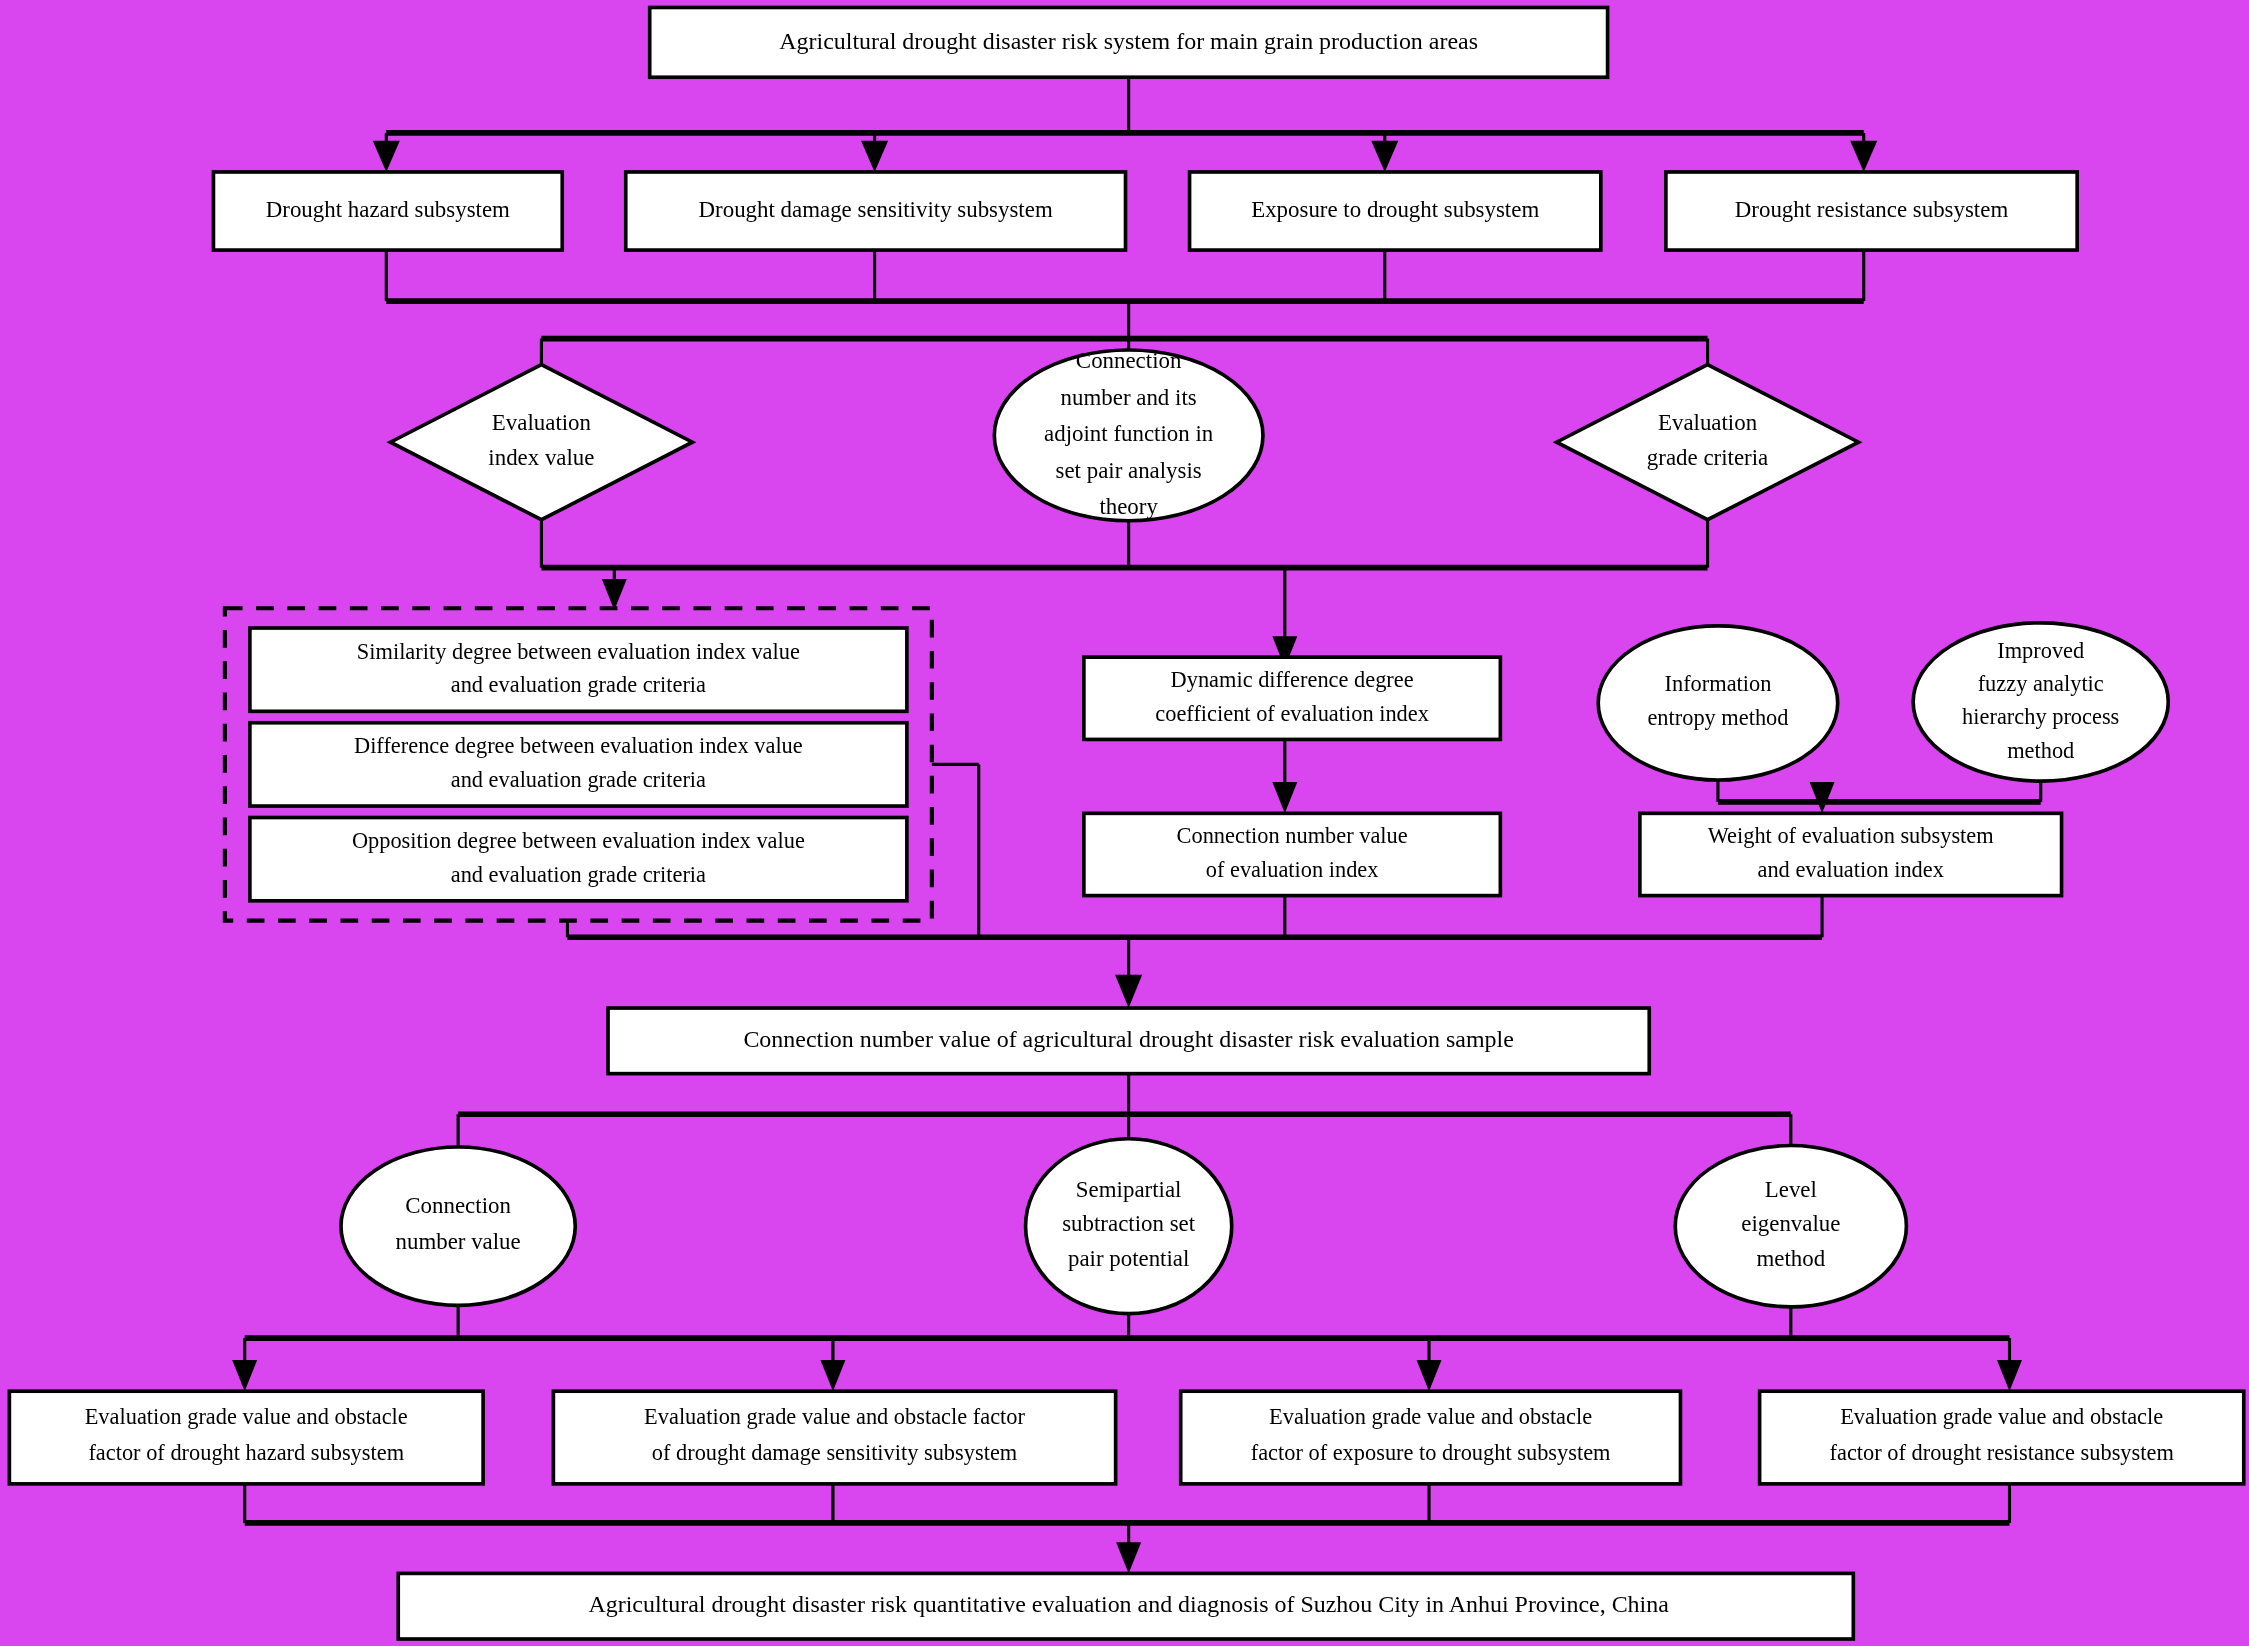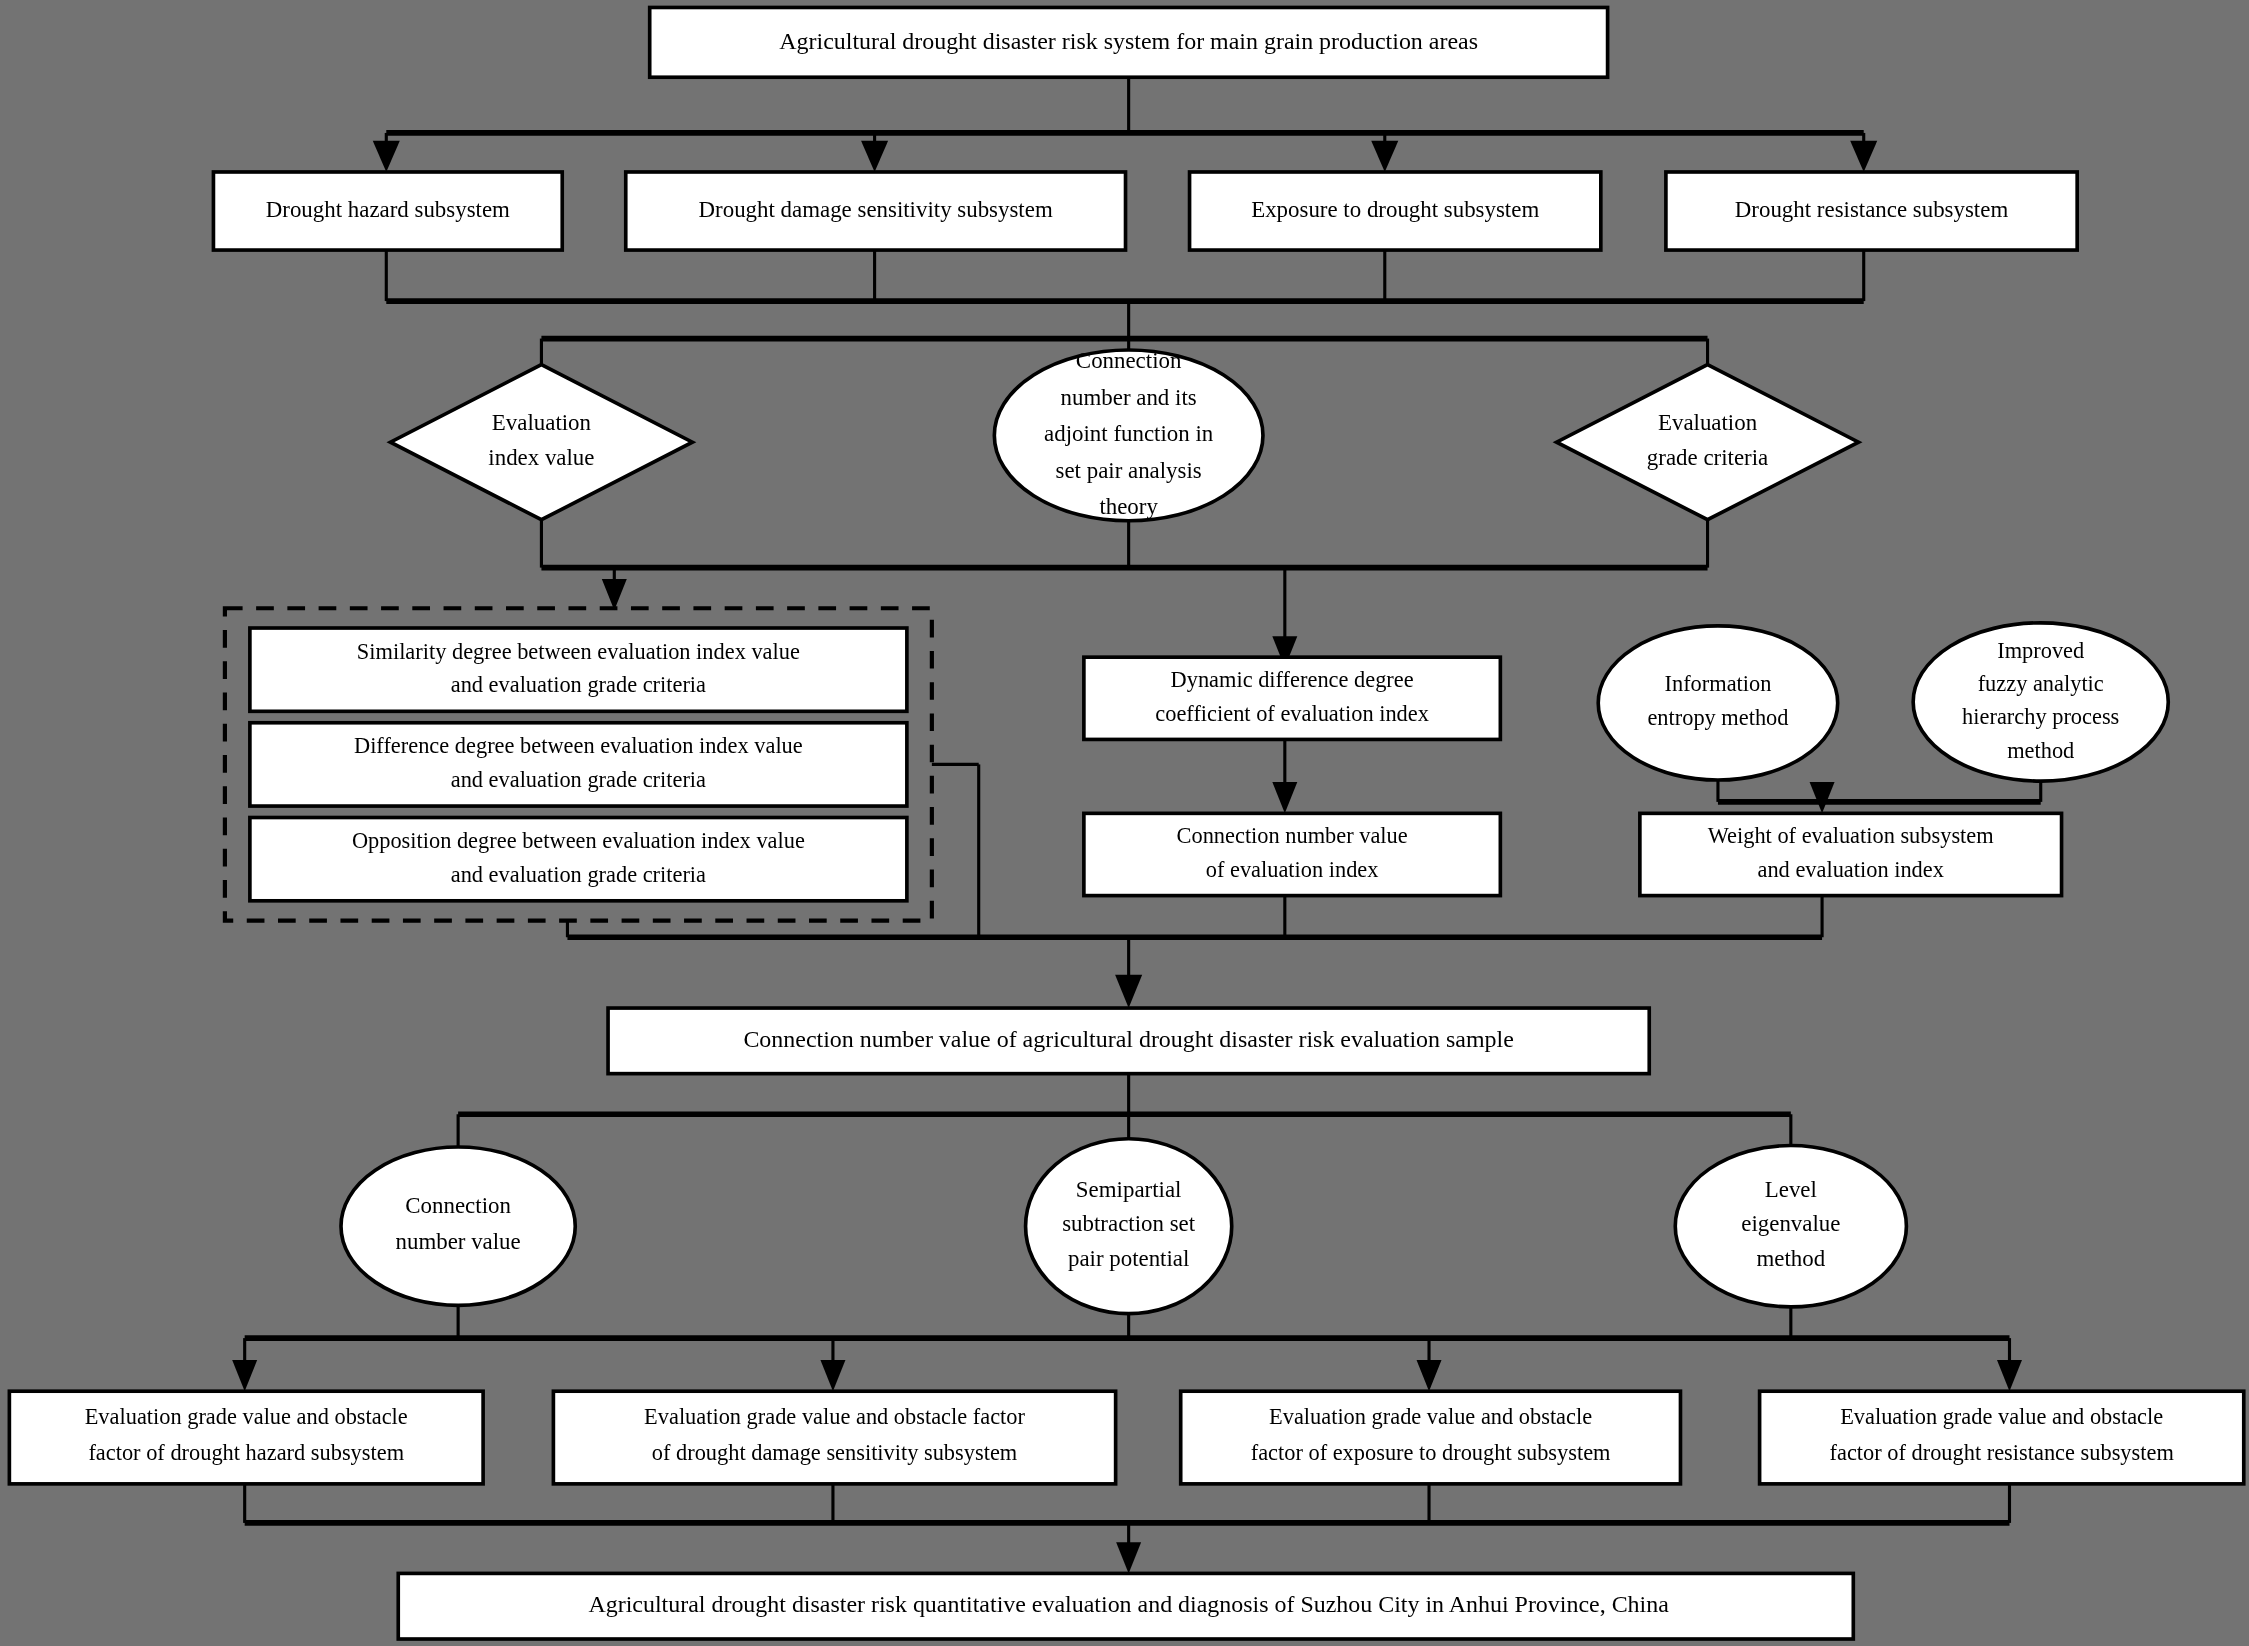--- a/index.html
+++ b/index.html
@@ -1,16 +1,16 @@
 <!DOCTYPE html>
 <html style="font-size:8.3px"><head>
 <meta charset="utf-8">
 <style>
   html,body{margin:0;padding:0;background:#ffffff;}
-  #stage{position:relative;width:2250px;height:1647px;background:#737373;
+  #stage{position:relative;width:2250px;height:1647px;background:#d946ef;
          font-family:"Liberation Serif","DejaVu Serif",serif;}
   svg{display:block;width:2250px;height:1647px;}
   .shape{fill:#ffffff;stroke:#000000;stroke-width:7;}
   .shape-dash{fill:none;stroke:#000000;stroke-width:8;stroke-dasharray:34 26;}
   .conn{stroke:#000000;stroke-width:6;fill:none;}
   .bus{stroke:#000000;stroke-width:11;fill:none;}
   .arrowhead{fill:#000000;stroke:none;}
   text{fill:#000000;font-family:"Liberation Serif","DejaVu Serif",serif;
        text-anchor:middle;dominant-baseline:middle;}
   .t46{font-size:46px;}

